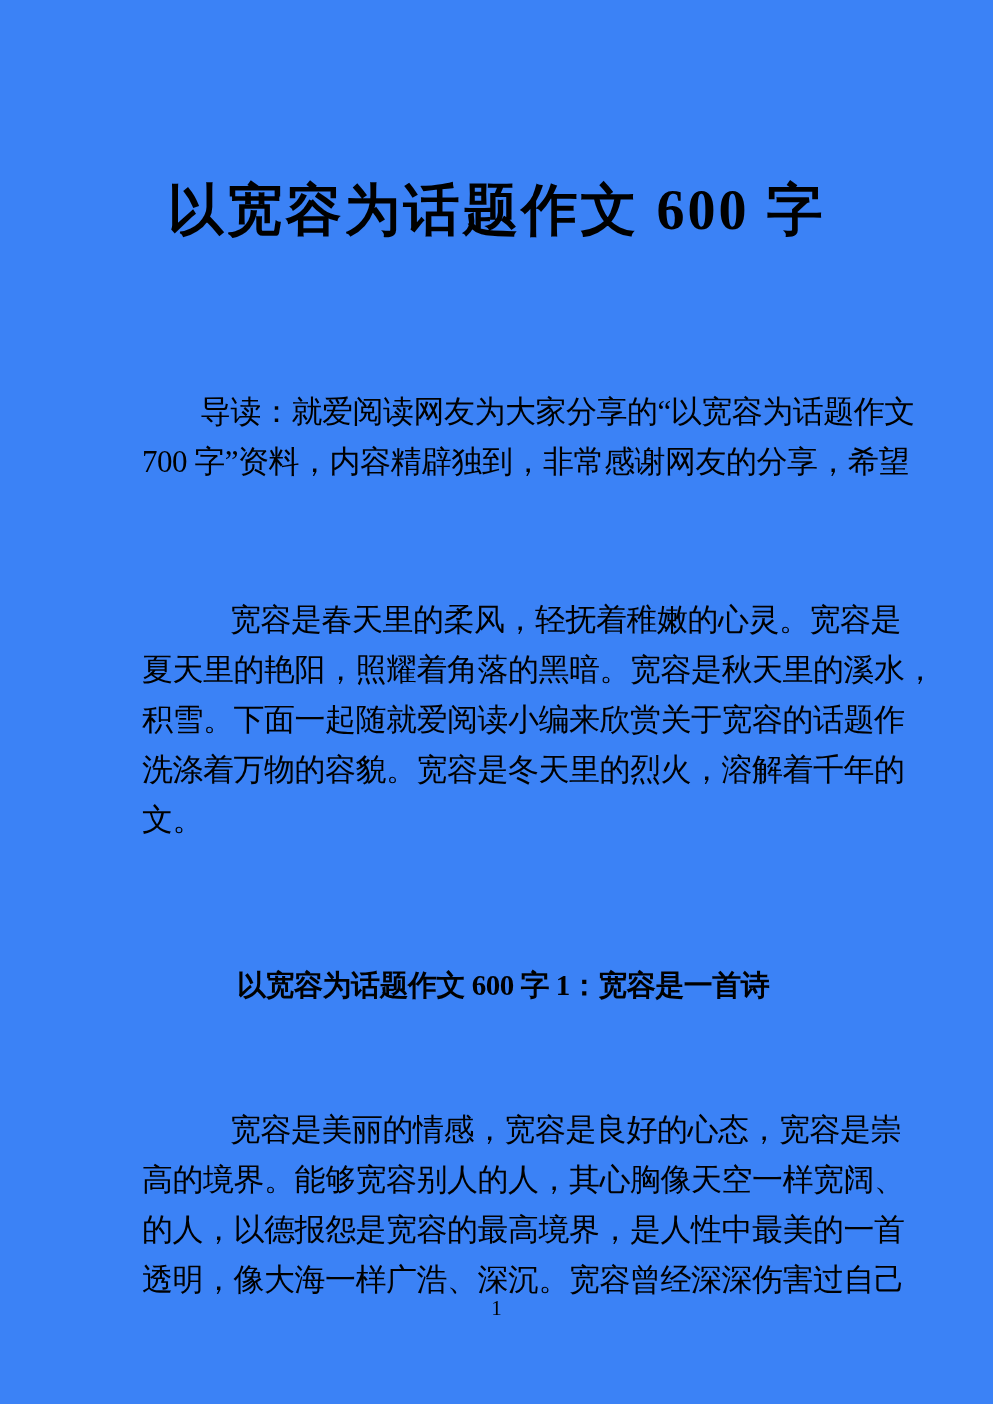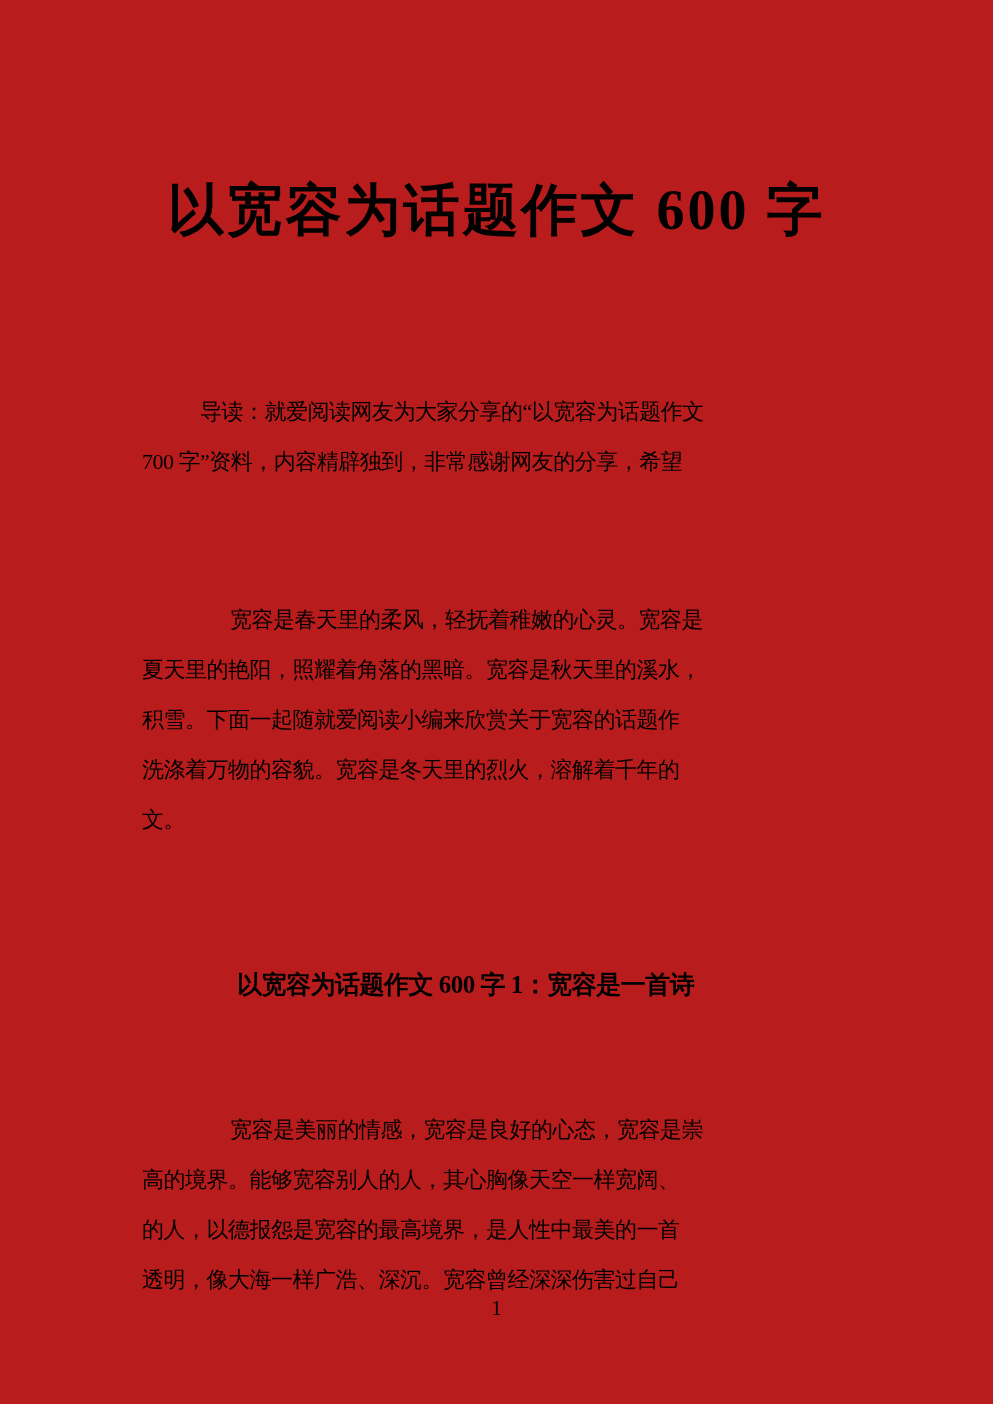--- a/index.html
+++ b/index.html
@@ -2,58 +2,58 @@
 <html><head>
 <meta charset="utf-8">
 <style>
   * { margin: 0; padding: 0; box-sizing: border-box; }
   html, body { background: #e8e8e8; }
   .page {
     position: relative;
     width: 993px;
     height: 1404px;
     margin: 0 auto;
-    background: #b91c1c;
+    background: #3b82f6;
     color: #000000;
     font-family: "Liberation Serif", "DejaVu Serif", serif;
     overflow: hidden;
   }
   .doc-title {
     position: absolute;
     top: 178px;
     left: 0;
     width: 100%;
     text-align: center;
     font-size: 56px;
     font-weight: bold;
     letter-spacing: 3px;
     line-height: 64px;
     white-space: pre;
   }
   .para {
     position: absolute;
     left: 142px;
-    font-size: 22px;
+    font-size: 31px;
     letter-spacing: -0.5px;
     font-family: Liberation Serif, serif;
   }
   .para .line {
     height: 50px;
     line-height: 50px;
     white-space: pre;
   }
   .indent-2 { padding-left: 58px; }
   .indent-3 { padding-left: 88px; }
   .para-intro   { top: 387px; }
   .para-seasons { top: 595px; }
   .essay-heading {
     position: absolute;
     left: 142px;
     top: 960px;
-    font-size: 25px;
+    font-size: 29px;
     font-weight: bold;
     letter-spacing: -0.5px;
     height: 50px;
     line-height: 50px;
     padding-left: 95px;
     white-space: pre;
   }
   .para-poem    { top: 1105px; }
   .page-number {
     position: absolute;

